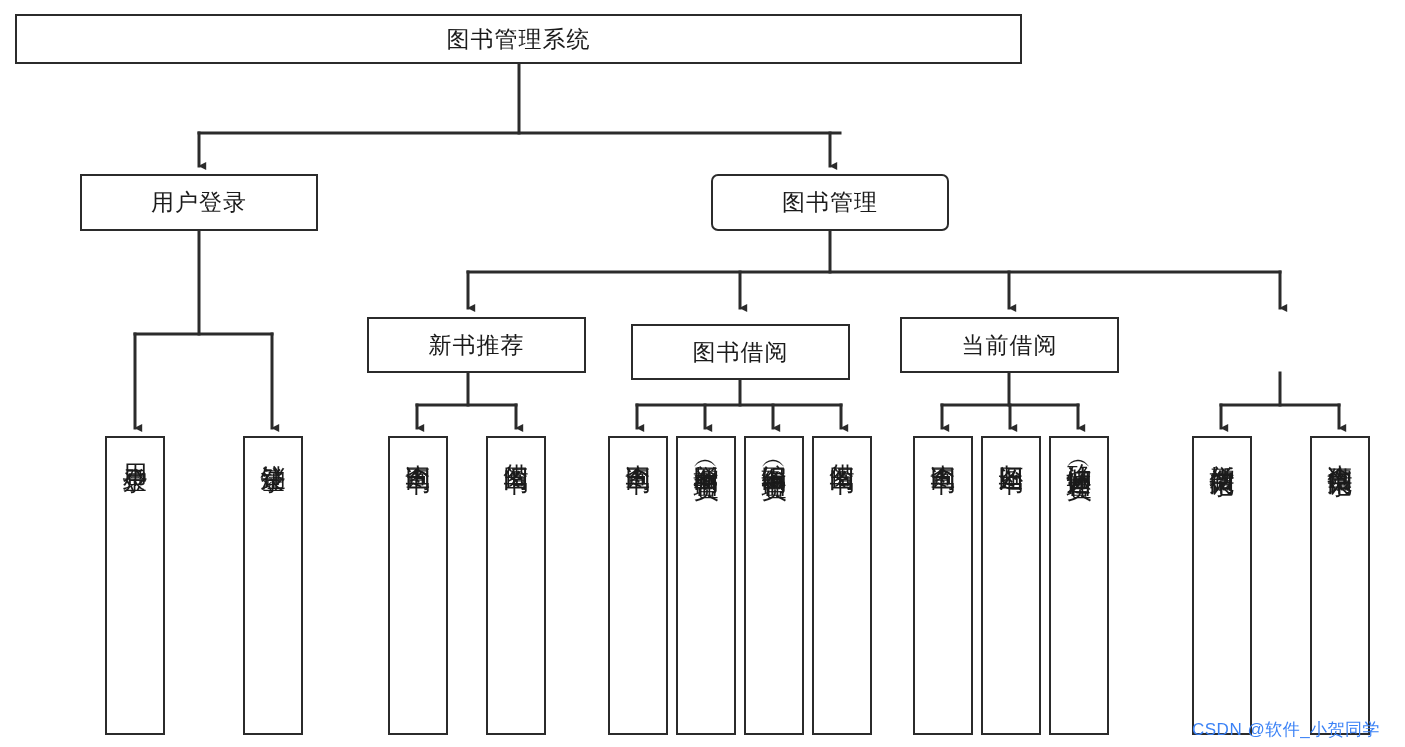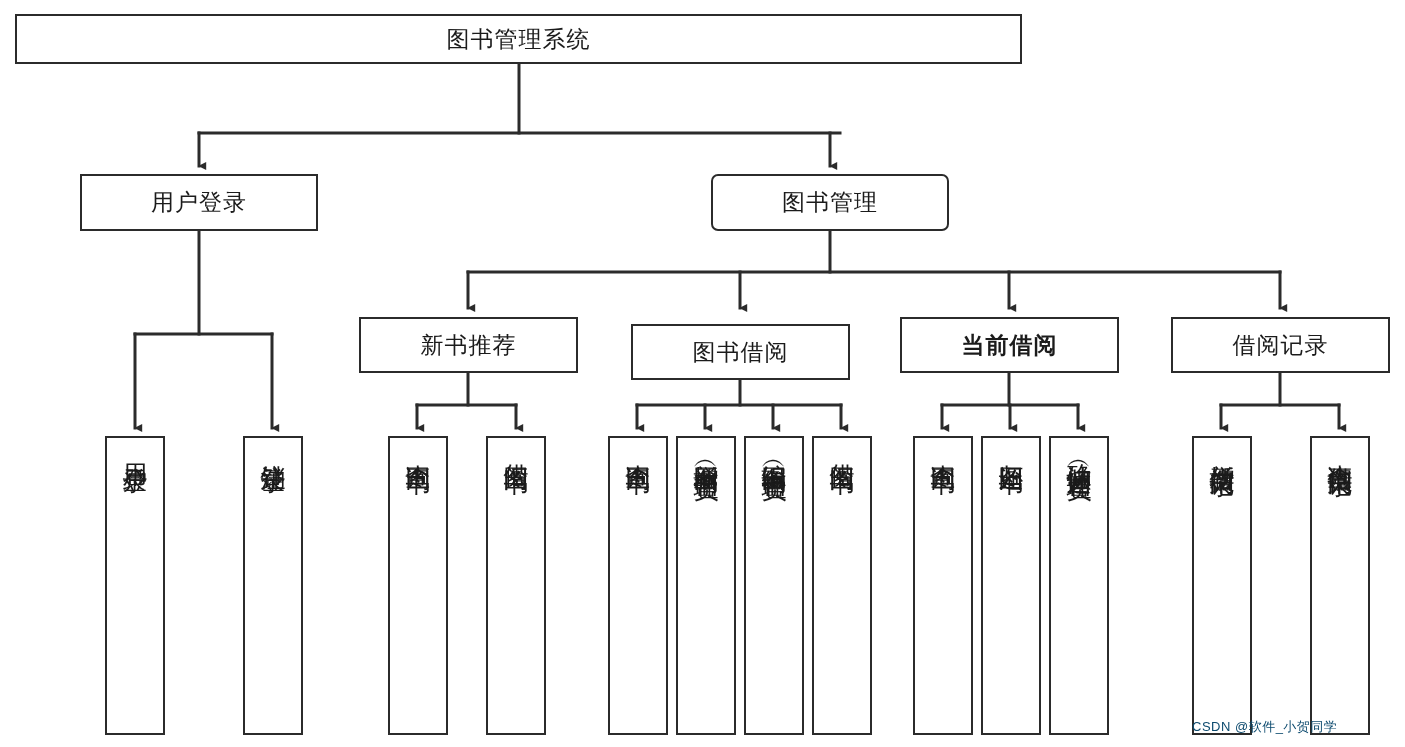--- a/index.html
+++ b/index.html
@@ -59,22 +59,22 @@
   .node.vert .node-label {
     writing-mode: vertical-rl;
     text-orientation: upright;
     font-size: 25px;
     line-height: 1.0;
     letter-spacing: 2px;
     white-space: nowrap;
   }
   .watermark {
     position: absolute;
-    color: #0c4a6e;
-    font-size: 13px;
+    color: #3b82f6;
+    font-size: 17px;
     letter-spacing: 0.5px;
     white-space: nowrap;
     user-select: none;
   }
 </style>
 </head>
 <body>
 
 <div id="diagram-root">
 
@@ -133,35 +133,32 @@
   </div>
 
   <div class="node horiz" style="left:80px; top:174px; width:238px; height:57px;">
     <span class="node-label">用户登录</span>
   </div>
 
   <div class="node horiz" style="left:711px; top:174px; width:238px; height:57px;border-radius:7px;">
     <span class="node-label">图书管理</span>
   </div>
 
-  <div class="node horiz" style="left:359px; top:317px; width:219px; height:56px;">
+  <div class="node horiz" style="left:367px; top:317px; width:219px; height:56px;">
     <span class="node-label">新书推荐</span>
   </div>
 
   <div class="node horiz" style="left:631px; top:324px; width:219px; height:56px;">
     <span class="node-label">图书借阅</span>
   </div>
 
-  <div class="node horiz" style="left:900px; top:317px; width:219px; height:56px;font-weight:bold;">
+  <div class="node horiz" style="left:900px; top:317px; width:219px; height:56px;">
     <span class="node-label">当前借阅</span>
   </div>
 
-  <div class="node horiz" style="left:1171px; top:317px; width:219px; height:56px;">
-    <span class="node-label">借阅记录</span>
-  </div>
 
   <div class="node vert" style="left:105px; top:436px; width:60px; height:299px;">
     <span class="node-label">用户登录</span>
   </div>
 
   <div class="node vert" style="left:243px; top:436px; width:60px; height:299px;">
     <span class="node-label">注销登录</span>
   </div>
 
   <div class="node vert" style="left:388px; top:436px; width:60px; height:299px;">

